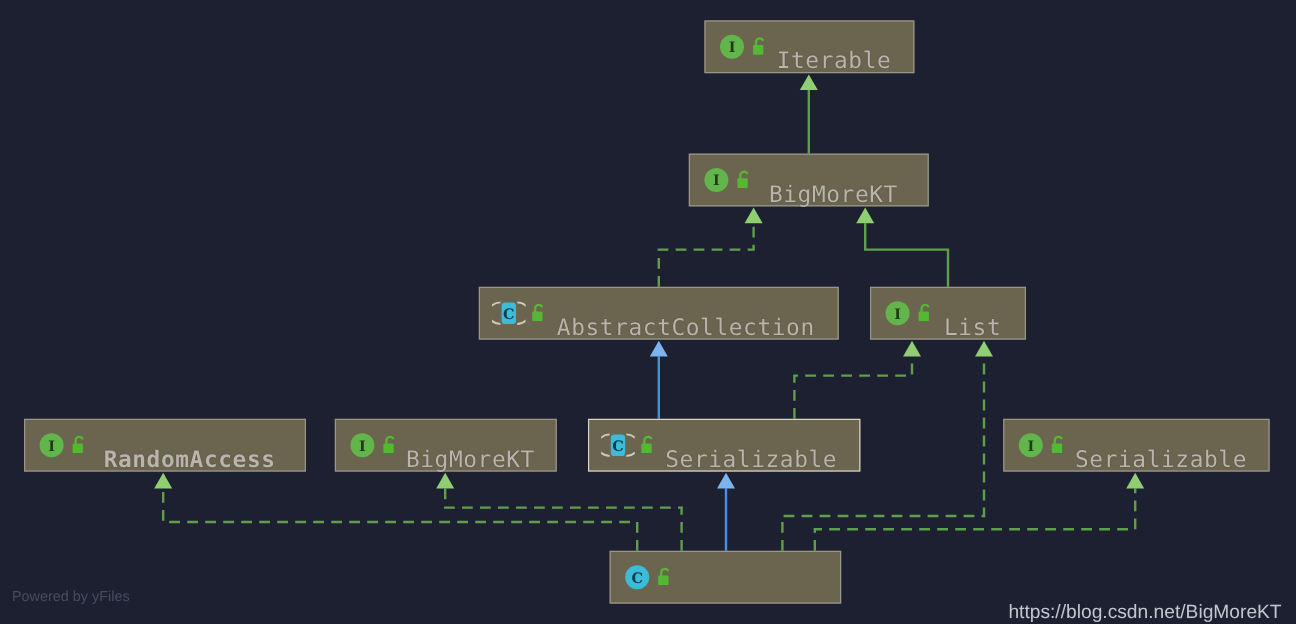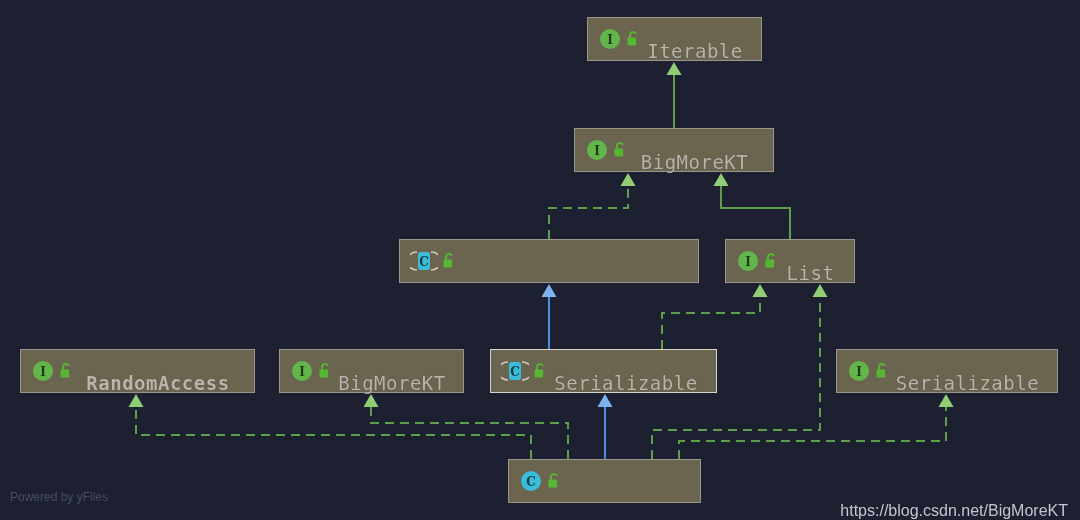--- a/index.html
+++ b/index.html
@@ -179,20 +179,21 @@
               <path d="M21 3 a10 9 0 0 1 0 18" stroke="#cfcbbe" stroke-width="1.6" fill="none"></path>
             </svg>
           </span>
           <span class="icon-lock">
             <svg width="16" height="18" viewBox="0 0 16 18">
               <path d="M5 8 V5.2 a3.1 3.1 0 0 1 5.6 -1.9" stroke="#55b833" stroke-width="1.9" fill="none" stroke-linecap="round"></path>
               <rect x="2.5" y="7.6" width="8.6" height="8" rx="1" fill="#55b833"></rect>
             </svg>
           </span>
         </span>
+        <span class="node-label" style="color: rgb(185, 181, 172);">AbstractCollection</span>
       </div>
       <div class="node" style="left: 725px; top: 239px; width: 130px; height: 44px; background: rgb(107, 101, 80); border-color: rgb(154, 150, 138);">
         <span class="node-icons">
           <span class="icon-iface">
             <svg width="24" height="24" viewBox="0 0 24 24">
               <circle cx="12" cy="12" r="10" fill="#62b54a"></circle>
               <text x="12" y="16.5" text-anchor="middle" font-family="DejaVu Serif, serif" font-size="12" font-weight="bold" fill="#1f3a14">I</text>
             </svg>
           </span>
           <span class="icon-lock">

